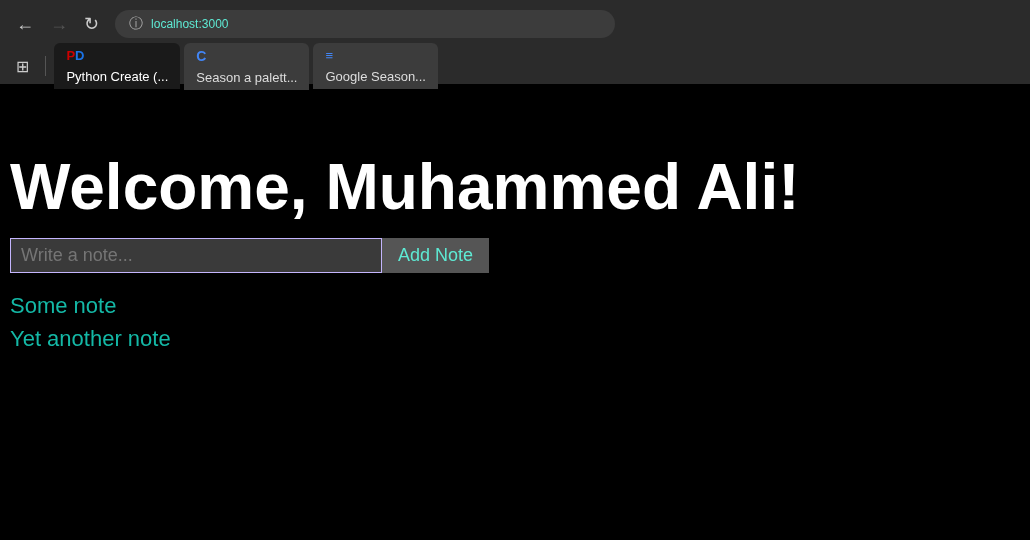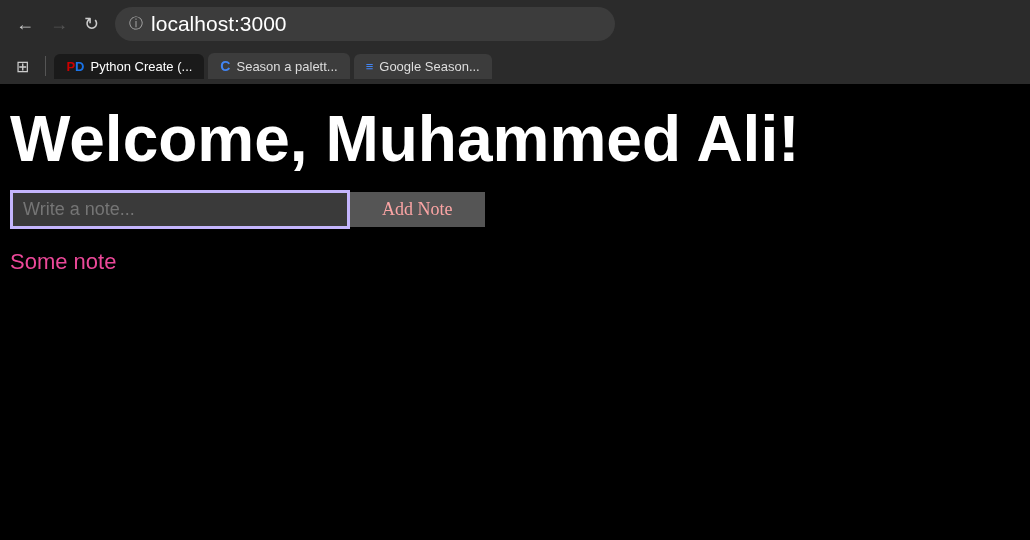--- a/index.html
+++ b/index.html
@@ -58,22 +58,22 @@
       max-width: 500px;
       gap: 8px;
     }
 
     .address-bar .info-icon {
       color: #aaa;
       font-size: 14px;
     }
 
     .address-bar .url-text {
-      color: #ffffff;
-      font-size: 21px;
+      color: #5eead4;
+      font-size: 12px;
     }
 
     
     .tabs-bar {
       display: flex;
       align-items: center;
       background: #2b2b2b;
       padding: 0 8px;
       height: 36px;
       gap: 4px;
@@ -88,31 +88,32 @@
 
     .tab-divider {
       width: 1px;
       height: 20px;
       background: #555;
       margin: 0 4px;
     }
 
     .tab {
       display: flex;
-      align-items: flex-end;
+      align-items: flex-start;
       gap: 6px;
       background: #3c3c3c;
       border-radius: 6px 6px 0 0;
       padding: 5px 12px;
       font-size: 13px;
       color: #ddd;
       cursor: pointer;
       white-space: nowrap;
       max-width: 200px;
       overflow: hidden;
+      flex-direction: column;
     }
 
     .tab.active {
       background: #1a1a1a;
       color: #fff;
     }
 
     .tab-favicon {
       font-size: 13px;
       font-weight: bold;
@@ -133,64 +134,64 @@
 
     .tab-favicon.docs {
       color: #4285f4;
     }
 
     
     .page-content {
       background: #000;
       padding: 20px 10px;
       min-height: 400px;
+      margin-top: 48px;
     }
 
     .welcome-heading {
       font-size: 64px;
       font-weight: 900;
       color: #fff;
       line-height: 1.1;
       margin-bottom: 16px;
       font-family: Arial Black, Arial, sans-serif;
     }
 
     .note-form {
       display: flex;
       align-items: center;
       margin-bottom: 16px;
     }
 
     .note-input {
       background: #3a3a3a;
-      border: 3px solid #c4b5fd;
+      border: 1px solid #c4b5fd;
       color: #aaa;
       font-size: 18px;
       padding: 6px 10px;
-      width: 340px;
+      width: 372px;
       outline: none;
     }
 
     .add-note-btn {
       background: #555;
-      color: #fca5a5;
+      color: #5eead4;
       border: none;
       font-size: 18px;
-      padding: 7px 32px;
-      cursor: pointer;
-      font-family: Liberation Serif, serif;
+      padding: 7px 16px;
+      cursor: pointer;
     }
 
     .notes-list {
       list-style: none;
     }
 
     .notes-list li {
       font-size: 22px;
-      color: #ec4899;
+      color: #14b8a6;
       line-height: 1.5;
     }
 
     
     .refresh-btn {
       background: none;
       border: none;
       color: #ccc;
       font-size: 18px;
       cursor: pointer;
@@ -240,14 +241,15 @@
 <div class="page-content">
   <h1 class="welcome-heading">Welcome, Muhammed Ali!</h1>
 
   <div class="note-form">
     <input class="note-input" type="text" placeholder="Write a note..." style="">
     <button class="add-note-btn">Add Note</button>
   </div>
 
   <ul class="notes-list">
     <li>Some note</li>
+    <li>Yet another note</li>
   </ul>
 </div>
 
 </body></html>

